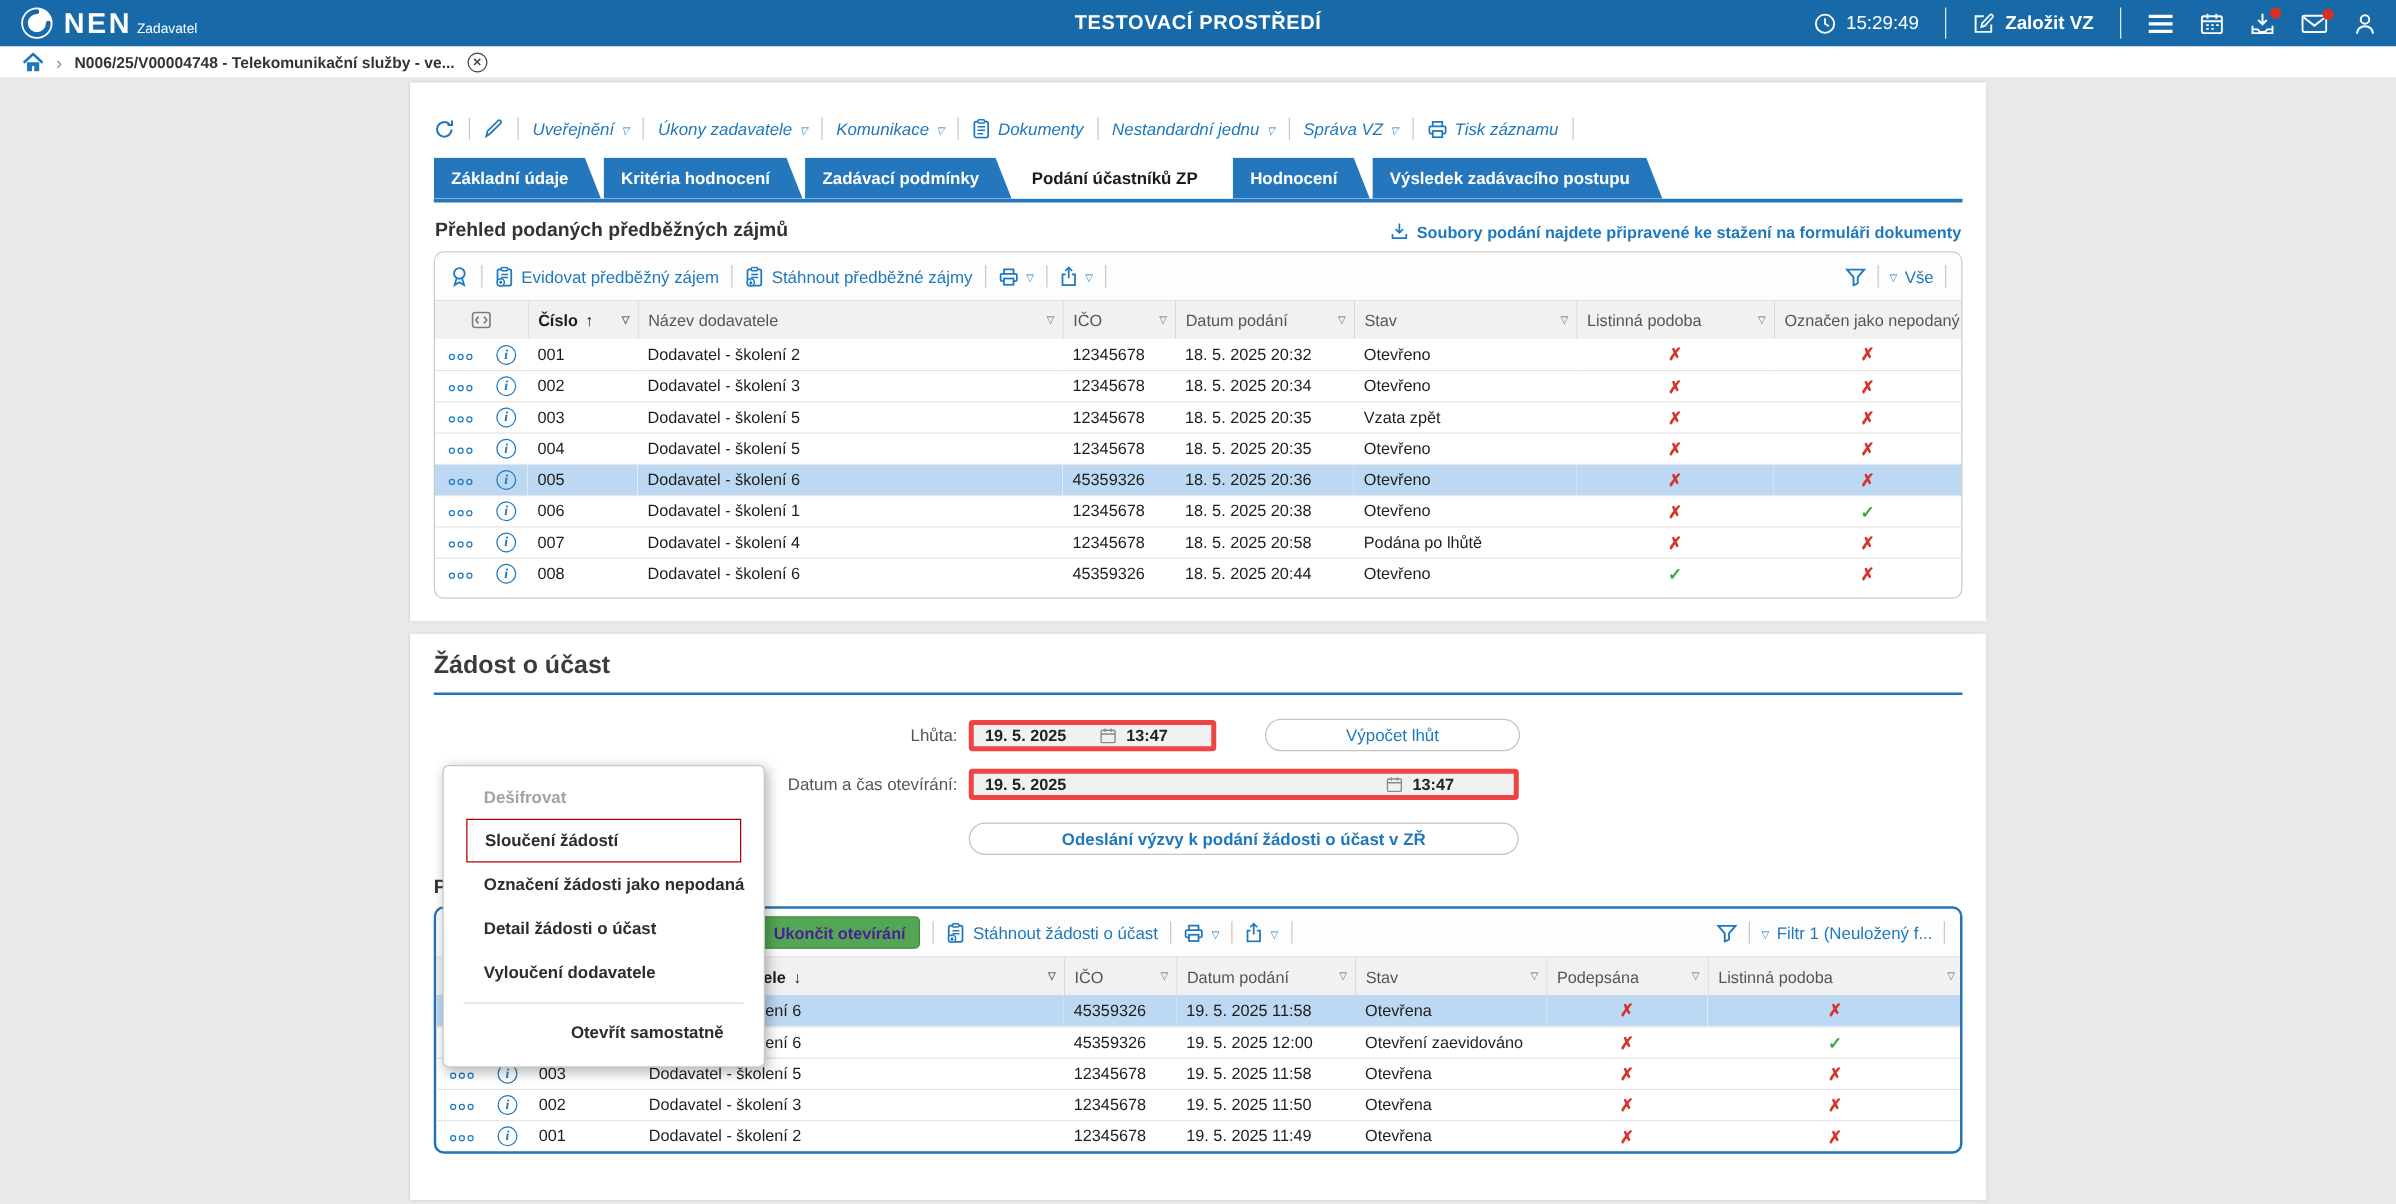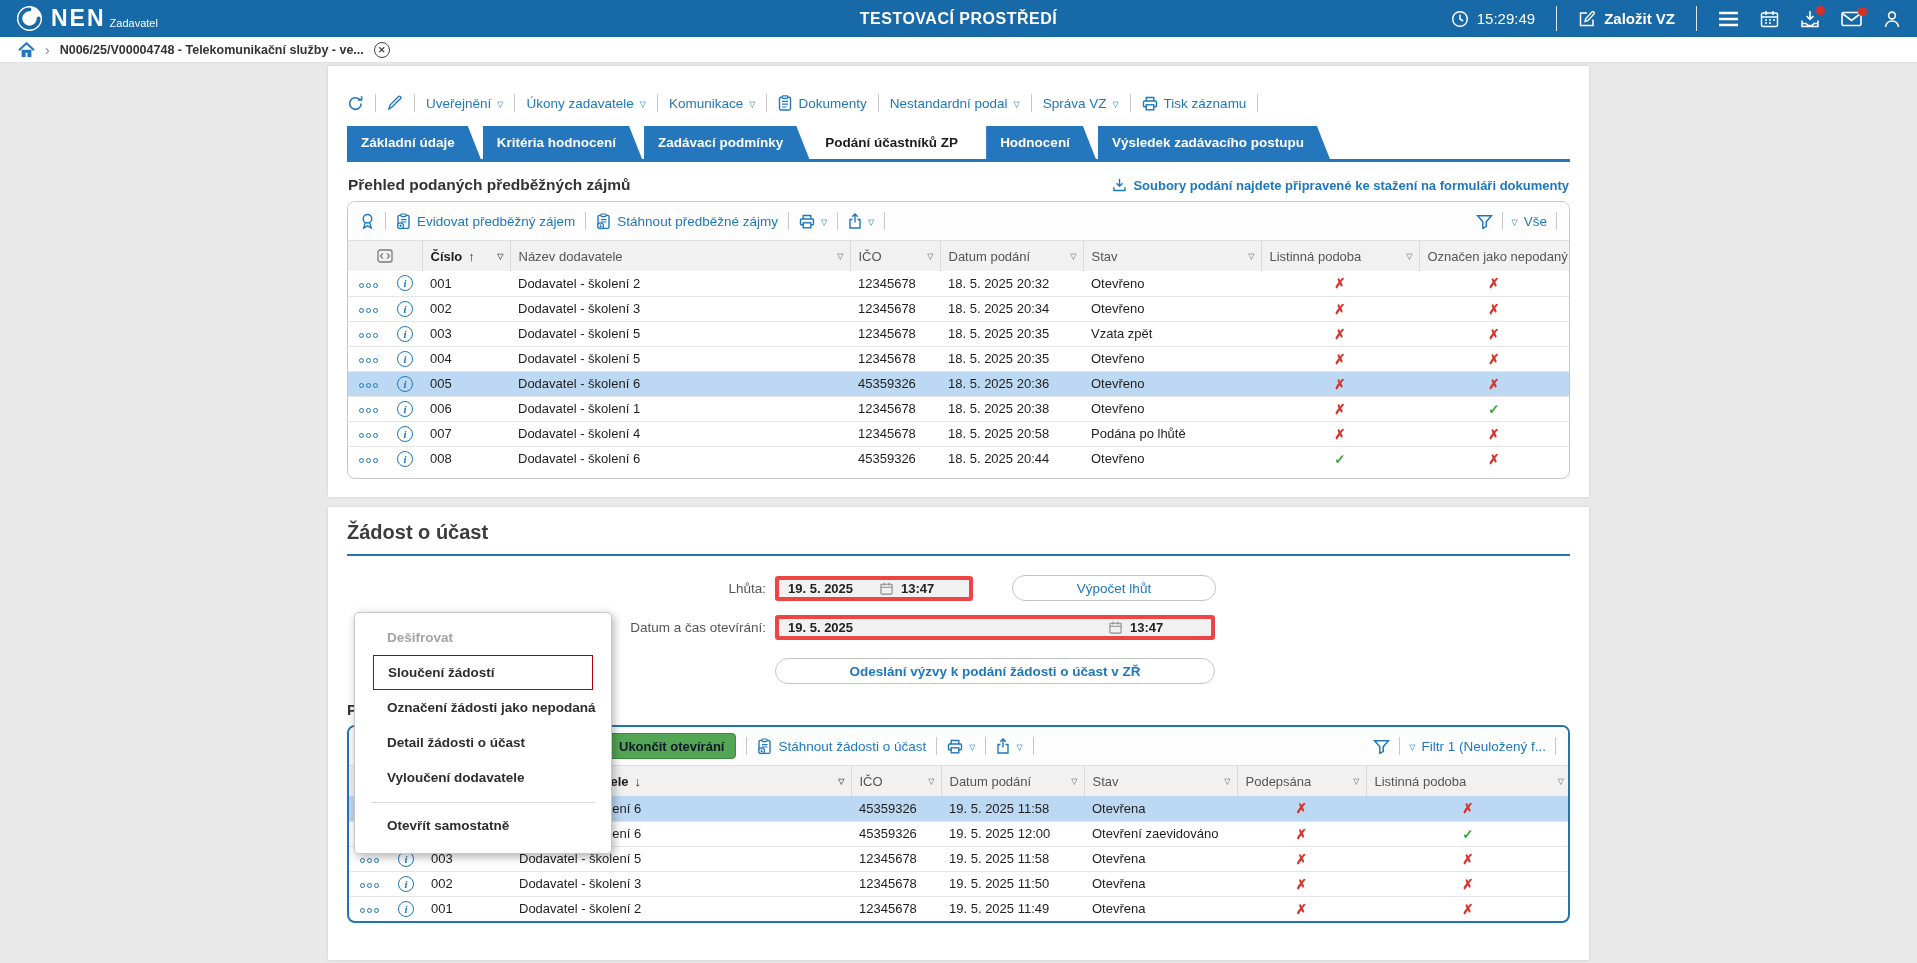--- a/index.html
+++ b/index.html
@@ -46,21 +46,21 @@
 
   
   .content{ width:1261px; margin:3px auto 0; }
   .panel{ background:#fff; box-shadow:0 0 3px rgba(0,0,0,.13); }
   .panel1{ padding:22px 19px 18px; }
   .panel2{ margin-top:10px; padding:14px 19px 0; height:453px; position:relative; }
 
   
   .rec-toolbar{ display:flex; align-items:center; gap:11px; height:30px; color:var(--accent); }
   .rec-toolbar a{ color:var(--accent); text-decoration:none; font-size:13.5px;
-    display:inline-flex; align-items:center; gap:6px; white-space:nowrap; cursor:pointer; }
+    display:inline-flex; align-items:center; gap:6px; white-space:nowrap; cursor:pointer;font-style:italic; }
   .caret{ font-size:8px; color:var(--accent); position:relative; top:1px; }
   .vsep{ width:1px; height:18px; background:#c9c9c9; flex:0 0 auto; }
 
   
   .tab-bar{ display:flex; margin-top:8px; border-bottom:3px solid var(--tab); }
   .tab{ background:var(--tab); color:#fff; font-size:13.5px; font-weight:bold;
     height:33px; line-height:33px; padding:0 26px 0 14px; margin-right:2px;
     clip-path:polygon(0 0, calc(100% - 13px) 0, 100% 100%, 0 100%);
     white-space:nowrap; cursor:pointer; }
   .tab.active{ background:#fff; color:#1c1c1c; }
@@ -74,21 +74,21 @@
 
   
   .card{ border:1px solid #c9c9c9; border-radius:8px; background:#fff; overflow:hidden; }
   .card.blue{ border:2px solid #2373b5; margin-top:6px; }
   .grid-toolbar{ height:39px; display:flex; align-items:center; gap:10px;
     padding:0 12px; border-bottom:1px solid #e0e0e0; background:#fdfdfd; color:var(--accent); }
   .grid-toolbar a{ color:var(--accent); font-size:13.5px; text-decoration:none;
     display:inline-flex; align-items:center; gap:6px; white-space:nowrap; cursor:pointer; }
   .gt-right{ margin-left:auto; display:flex; align-items:center; gap:9px; }
   .gt-spacer{ width:236px; flex:0 0 auto; }
-  .btn-green{ background:var(--greenbtn); border:1px solid #3e8a3e; color:#0f172a;
+  .btn-green{ background:var(--greenbtn); border:1px solid #3e8a3e; color:#4c1d95;
     font-size:13px; font-weight:bold; height:26px; padding:0 11px; border-radius:4px;
     cursor:pointer; font-family:inherit; white-space:nowrap; }
 
   table.grid{ width:100%; border-collapse:collapse; table-layout:fixed; }
   table.grid th{ background:#f1f1f1; height:30px; font-size:13px; font-weight:normal;
     color:#555; text-align:left; padding:0 20px 0 8px; border-right:1px solid #d9d9d9;
     position:relative; white-space:nowrap; overflow:hidden; }
   table.grid th:last-child{ border-right:none; }
   table.grid th .hcaret{ position:absolute; right:6px; top:50%; transform:translateY(-50%);
     font-size:8px; color:#666; }
@@ -135,21 +135,21 @@
   .p-partial{ margin-top:17px; font-size:15.5px; font-weight:bold; color:#333; }
 
   
   .ctx-menu{ position:absolute; left:354px; top:612px; width:258px; z-index:50;
     background:#fff; border:1px solid #c8c8c8; border-radius:5px;
     box-shadow:2px 3px 10px rgba(0,0,0,.3); padding:7px 16px 10px; }
   .ctx-item{ padding:10px 16px; font-size:13.5px; font-weight:bold; color:#2d2d2d;
     cursor:pointer; white-space:nowrap; }
   .ctx-item.disabled{ color:#a3a3a3; cursor:default; }
   .ctx-item.highlighted{ border:1px solid var(--menuhl); margin:0 2px; padding:9px 14px; }
-  .ctx-item.separated{ border-top:1px solid #dcdcdc; margin-top:7px; padding-top:15px; }
+  .ctx-item.separated{ border-top:1px solid #dcdcdc; margin-top:7px; padding-top:15px;text-align:right; }
 </style>
 </head>
 <body>
 
 <header class="topbar">
   <div class="brand">
     <svg width="27" height="27" viewBox="0 0 28 28">
       <circle cx="14" cy="14" r="13" fill="#fff"></circle>
       <path d="M14 4.5A9.5 9.5 0 1 0 23.5 14" fill="none" stroke="#1769a8" stroke-width="4" stroke-linecap="round"></path>
     </svg>
@@ -257,21 +257,21 @@
       <a>
         <svg width="14" height="16" viewBox="0 0 14 16">
           <rect x="1.5" y="2.2" width="11" height="12.8" rx="1.4" fill="none" stroke="currentColor" stroke-width="1.4"></rect>
           <rect x="4.4" y="0.8" width="5.2" height="2.6" rx="0.8" fill="#fff" stroke="currentColor" stroke-width="1.2"></rect>
           <path d="M4 6.4h6M4 9.2h6M4 12h4.5" stroke="currentColor" stroke-width="1.2"></path>
         </svg>
         <span>Dokumenty</span>
       </a>
       <span class="vsep"></span>
       <a>
-          <span>Nestandardní podal</span>
+          <span>Nestandardní jednu</span>
           <span class="caret">▽</span>
         </a>
       <span class="vsep"></span>
       <a>
           <span>Správa VZ</span>
           <span class="caret">▽</span>
         </a>
       <span class="vsep"></span>
       <a>
         <svg width="16" height="15" viewBox="0 0 16 15">

